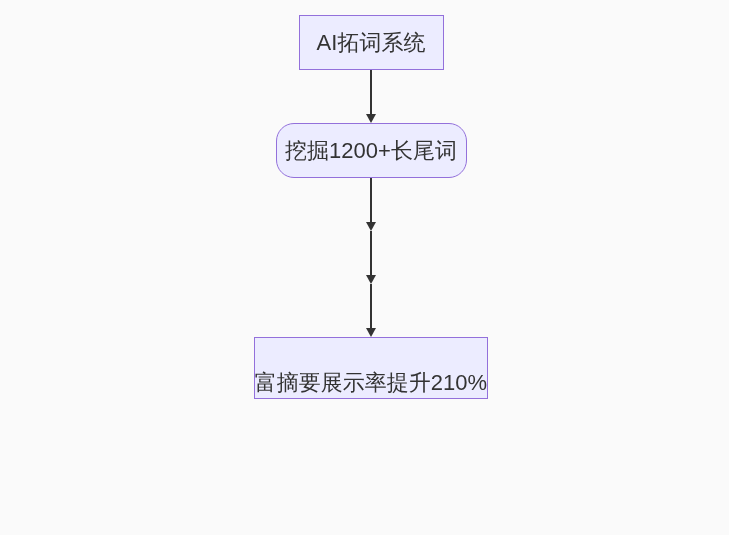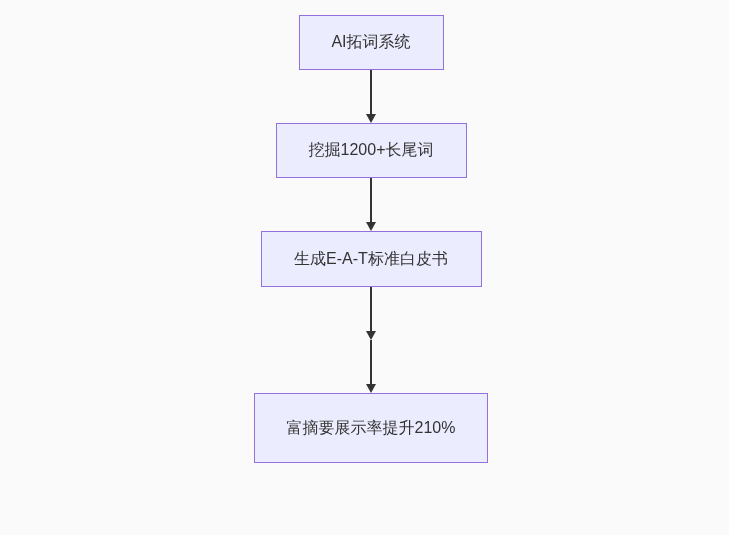--- a/index.html
+++ b/index.html
@@ -21,32 +21,32 @@
     transform: translateX(-50%);
     display: flex;
     flex-direction: column;
     align-items: center;
   }
   .flow-node {
     box-sizing: border-box;
     background: #ececff;
     border: 1px solid #9370db;
     color: #333333;
-    font-size: 16px;
+    font-size: 22px;
     display: flex;
     align-items: center;
     justify-content: center;
     text-align: center;
     white-space: nowrap;
   }
   .node-1 { width: 145px; height: 55px; }
-  .node-2 { width: 191px; height: 55px; }
+  .node-2 { width: 191px; height: 55px; border-radius: 18px; }
   .node-3 { width: 221px; height: 56px; }
   .node-4 { width: 213px; height: 56px; }
-  .node-5 { width: 234px; height: 70px; }
+  .node-5 { width: 234px; height: 62px; align-items: flex-end; }
   .flow-arrow {
     height: 53px;
     display: flex;
     flex-direction: column;
     align-items: center;
   }
   .arrow-line {
     flex: 1 1 auto;
     width: 2px;
     background: #333333;
@@ -75,23 +75,20 @@
 
   <div class="flow-node node-2">
     <span>挖掘1200+长尾词</span>
   </div>
 
   <div class="flow-arrow">
     <div class="arrow-line"></div>
     <div class="arrowhead"></div>
   </div>
 
-  <div class="flow-node node-3">
-    <span>生成E-A-T标准白皮书</span>
-  </div>
 
   <div class="flow-arrow">
     <div class="arrow-line"></div>
     <div class="arrowhead"></div>
   </div>
 
 
   <div class="flow-arrow">
     <div class="arrow-line"></div>
     <div class="arrowhead"></div>

